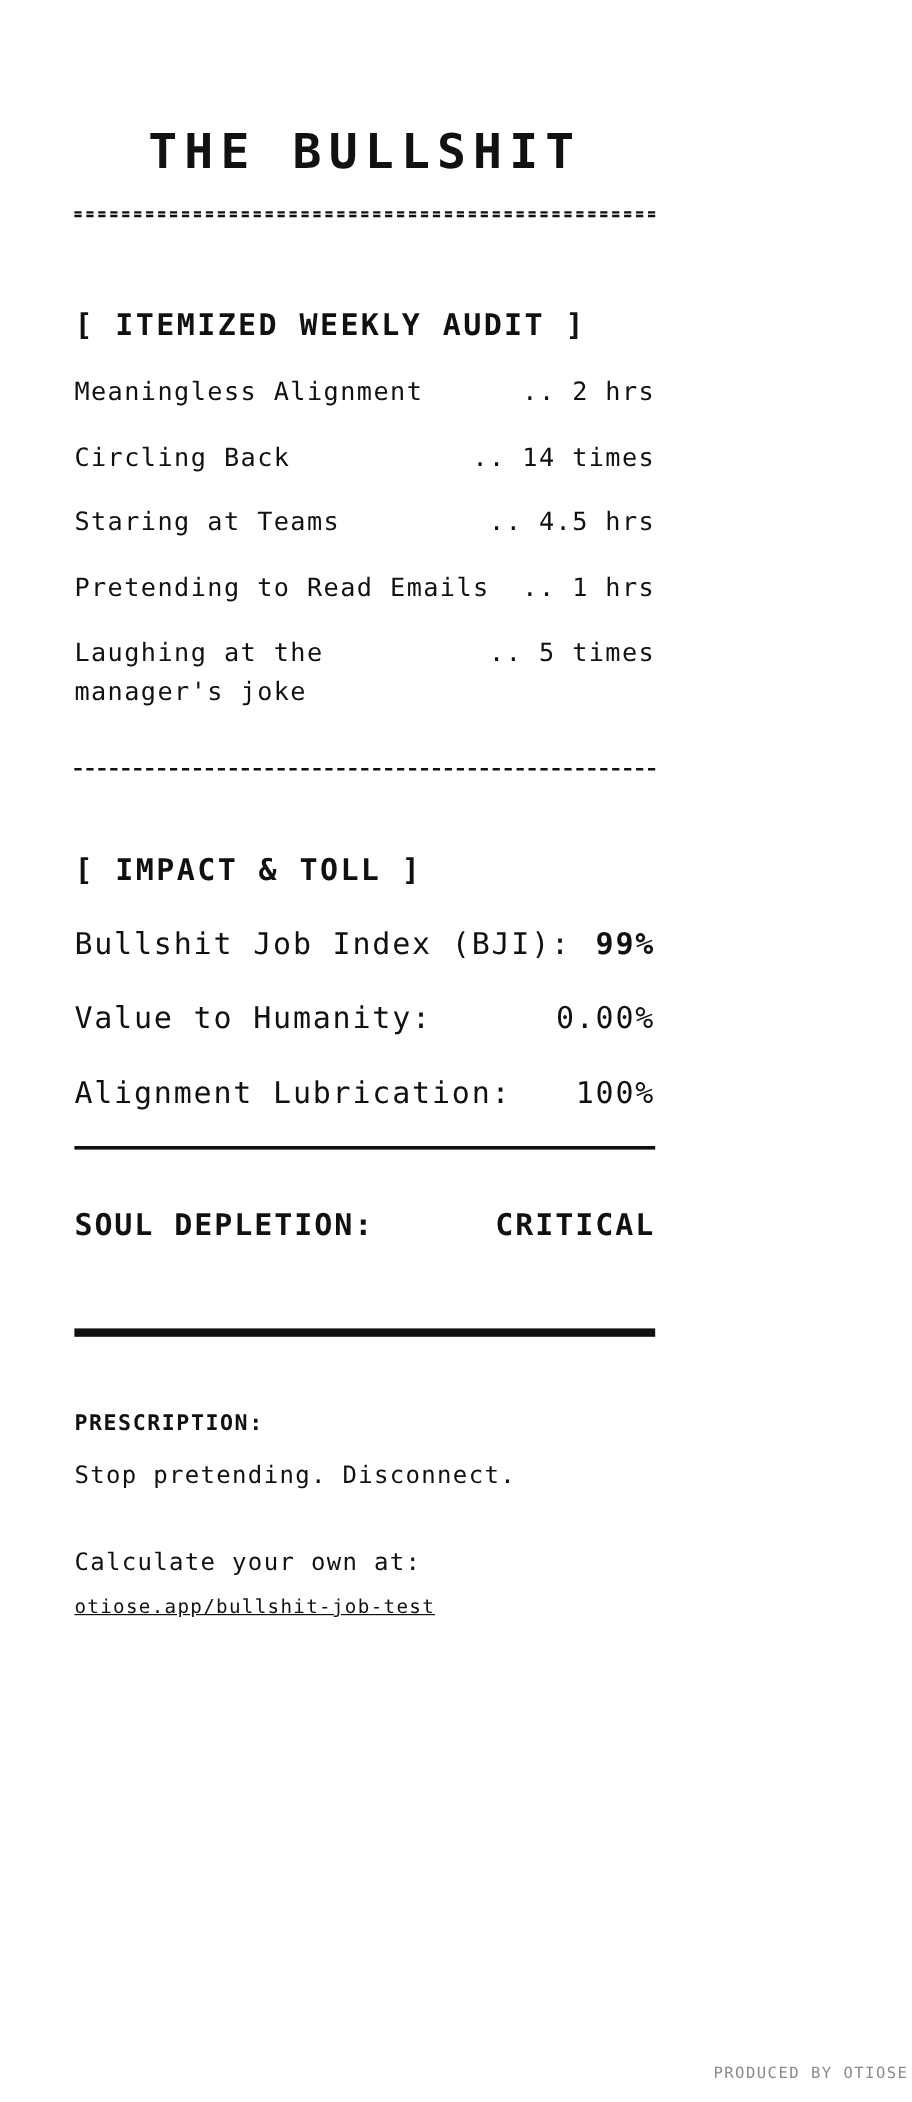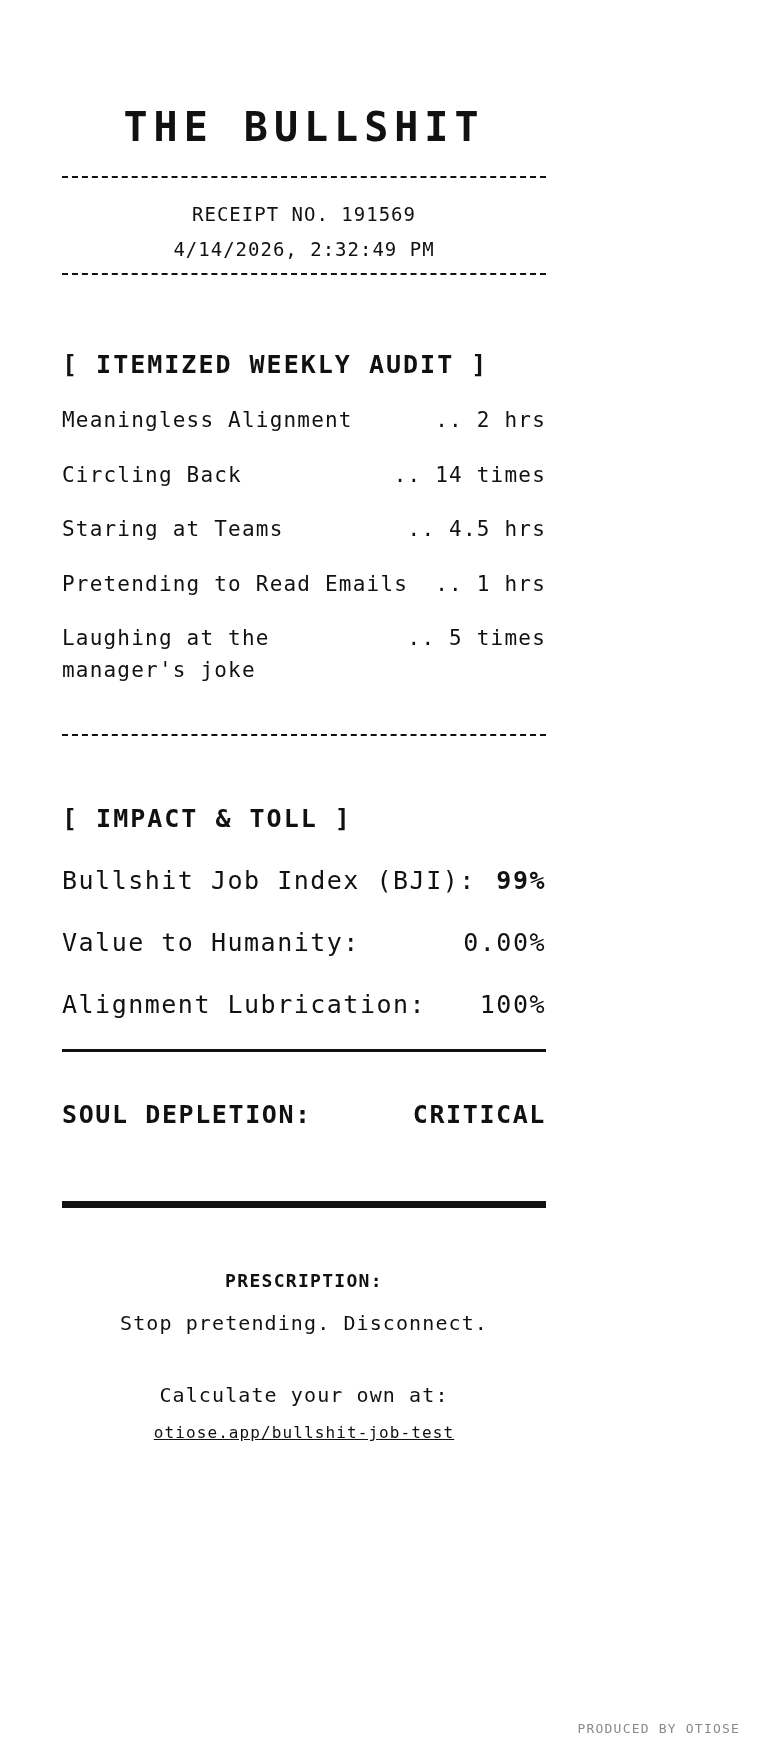--- a/index.html
+++ b/index.html
@@ -119,21 +119,20 @@
     letter-spacing: 1.6px;
     margin-top: 48px;
     margin-bottom: 0;
   }
   .rule-thick {
     border-top: 7px solid #111111;
     margin-top: 72px;
     width: 100%;
   }
   .footer {
-    text-align: center;
     margin-top: 62px;
   }
   .prescription-label {
     font-size: 18px;
     font-weight: bold;
     letter-spacing: 1.3px;
     margin-bottom: 20px;
   }
   .prescription-text {
     font-size: 20px;
@@ -147,42 +146,38 @@
   }
   .calc-link {
     font-size: 16px;
     letter-spacing: 1.1px;
     text-decoration: underline;
     color: #111111;
     display: inline-block;
   }
   .produced {
     position: absolute;
-    right: 20px;
+    right: 3px;
     bottom: 16px;
     font-size: 13px;
     letter-spacing: 1.2px;
     color: #8a8a8a;
   }
 </style>
 </head>
 <body>
 
 <div class="receipt">
 
   <div class="title-block">
     <div class="title-line">THE BULLSHIT</div>
   </div>
 
   <div class="dashed"></div>
 
-  <div class="meta">
-    <div>RECEIPT NO. 191569</div>
-    <div>4/14/2026, 2:32:49 PM</div>
-  </div>
 
   <div class="dashed2"></div>
 
   <div class="section-head">[ ITEMIZED WEEKLY AUDIT ]</div>
 
   <div class="items">
     <div class="item-row">
       <span class="item-label">Meaningless Alignment</span>
       <span class="item-value">.. 2 hrs</span>
     </div>

